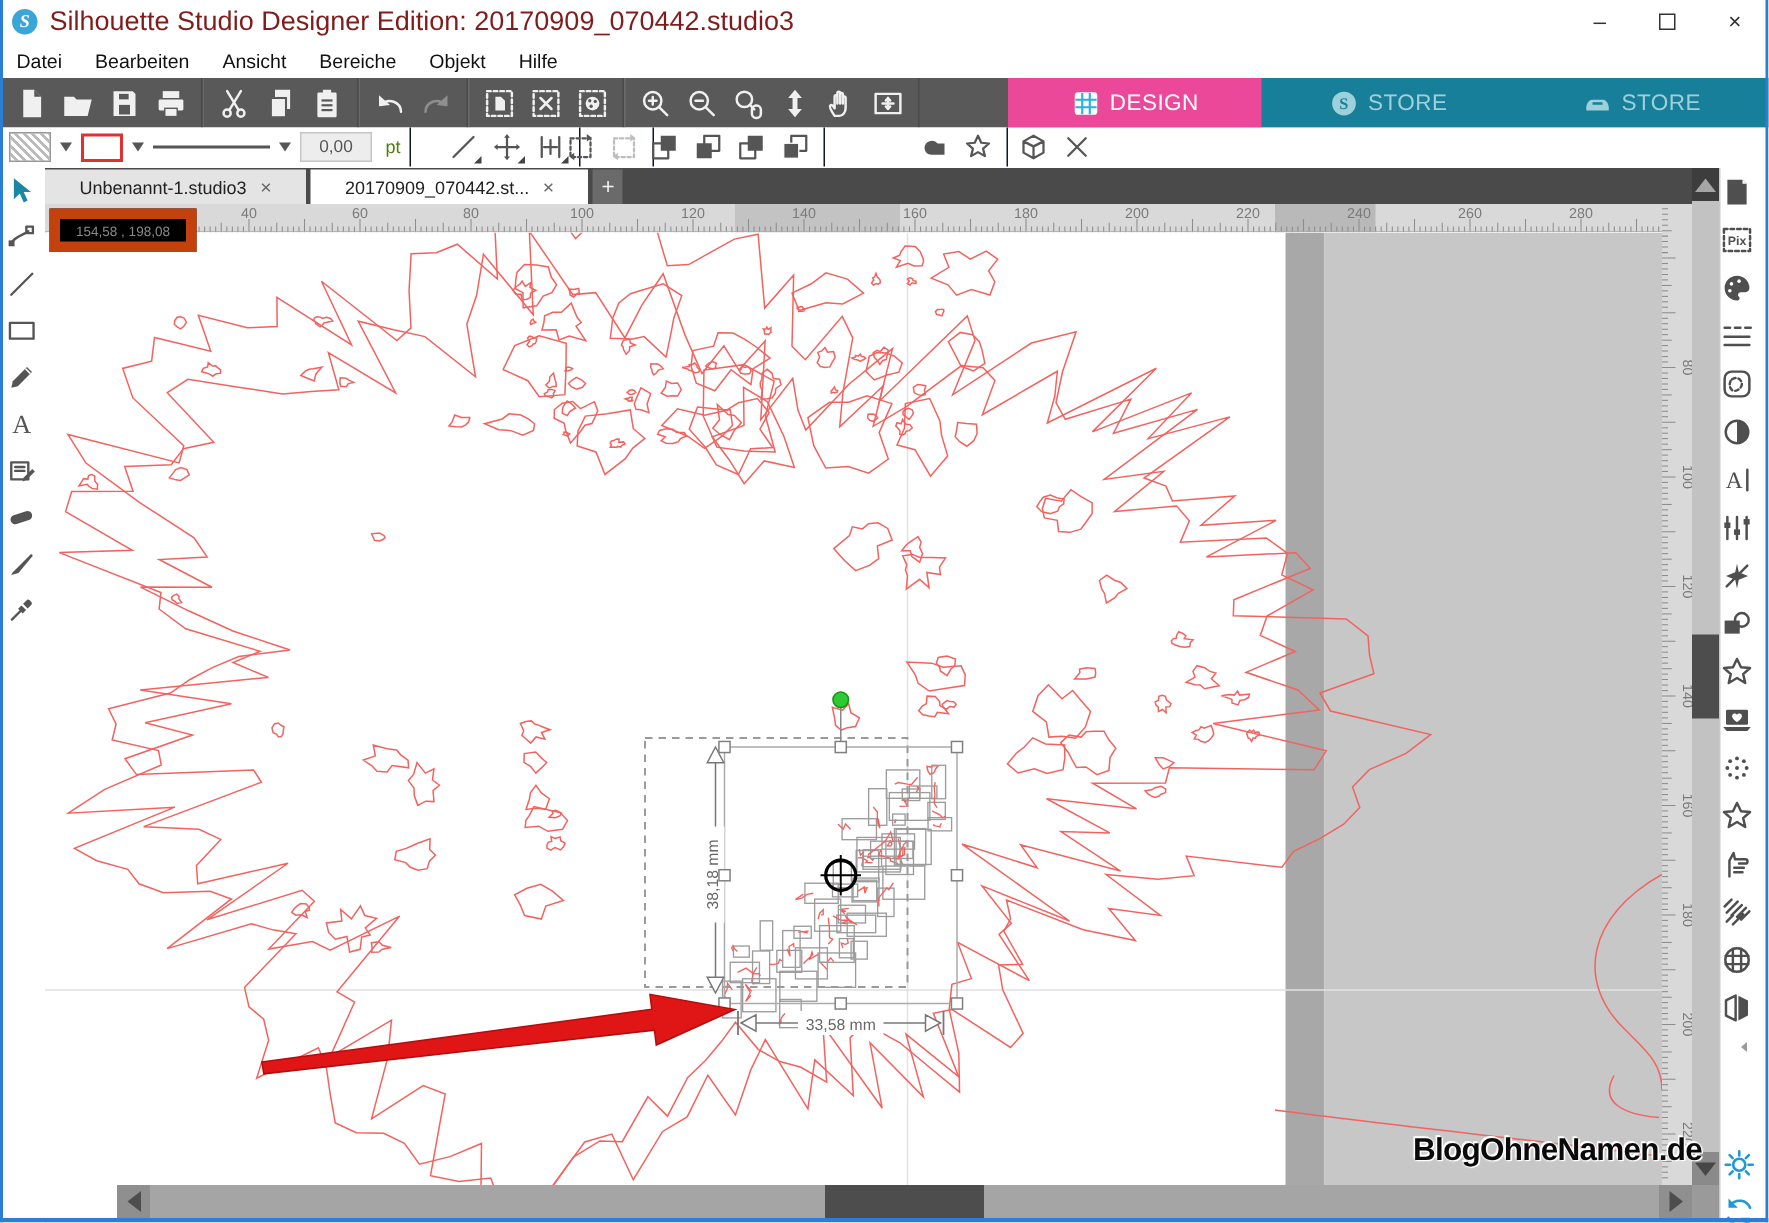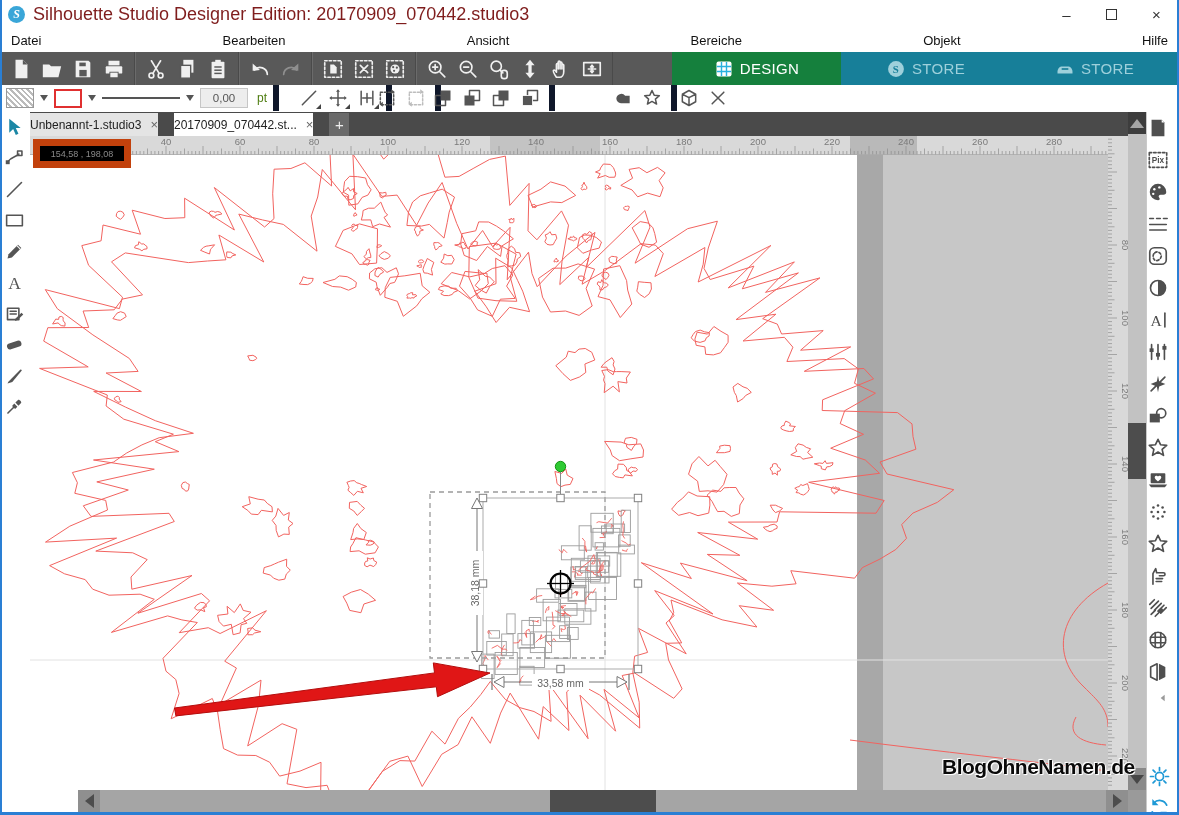--- a/index.html
+++ b/index.html
@@ -12,54 +12,54 @@
   svg .dsh{stroke-dasharray:2.6 2.2;}
   
   #win-border{position:absolute;inset:0;border-left:2px solid #2a7fd4;border-right:2px solid #2a7fd4;border-bottom:3px solid #2a7fd4;pointer-events:none;z-index:99;}
   #titlebar{left:0;top:0;width:1179px;height:28px;background:#fff;display:flex;align-items:center;}
   #title-logo{width:17px;height:17px;margin-left:8px;border-radius:50%;background:#3aa6d8;color:#fff;
       display:flex;align-items:center;justify-content:center;font:italic bold 12px "Liberation Serif",serif;}
   #title-text{margin-left:8px;font-size:18px;color:#7f1d1d;}
   .winctl{width:45px;height:28px;display:flex;align-items:center;justify-content:center;color:#333;font-size:15px;}
   #ctl-box{margin-left:auto;display:flex;}
   .maxbox{width:9px;height:9px;border:1px solid #333;display:inline-block;}
-  #menubar{left:0;top:28px;width:1179px;height:24px;background:#fff;display:flex;align-items:center;justify-content:space-between;}
+  #menubar{left:0;top:28px;width:1179px;height:24px;background:#fff;display:flex;align-items:center;}
   .menu-item{padding:0 11px;font-size:13px;color:#111;}
   
   #row1{left:0;top:52px;width:1179px;height:33px;background:#595959;display:flex;--bg:#595959;}
   #row1-left{display:flex;height:33px;}
   .tgroup{display:flex;align-items:center;padding:0 5px;border-right:1px solid #4a4a4a;box-shadow:1px 0 0 #6b6b6b inset;}
   .tbtn{width:31px;height:31px;display:flex;align-items:center;justify-content:center;color:#f0f0f0;}
   .tbtn.dis{color:#8f8f8f;}
   
   #nav{position:absolute;left:672px;top:52px;width:507px;height:33px;background:#177f99;display:flex;--bg:#177f99;}
   .nav-item{height:33px;display:flex;align-items:center;justify-content:center;gap:6px;color:#9ed0db;
       font-size:15px;flex:1 1 0;letter-spacing:.3px;}
-  .nav-item.active{background:#15803d;color:#fff;}
+  .nav-item.active{background:#ec4899;color:#fff;}
   
   #row2{left:0;top:85px;width:1179px;height:27px;background:#fff;border-bottom:1px solid #b5b5b5;--bg:#fff;}
-  .r2group{position:absolute;top:0;height:26px;display:flex;align-items:center;gap:3px;border-right:6px solid #0f172a;padding:0 6px;}
+  .r2group{position:absolute;top:0;height:26px;display:flex;align-items:center;gap:3px;border-right:1px solid #0f172a;padding:0 6px;}
   .r2btn{width:26px;height:24px;display:flex;align-items:center;justify-content:center;color:#555;position:relative;}
   .r2btn.dis{color:#bdbdbd;}
   .flyout:after{content:"";position:absolute;right:1px;bottom:1px;border-left:5px solid transparent;border-bottom:5px solid #444;}
   .caret{width:0;height:0;border-left:4.5px solid transparent;border-right:4.5px solid transparent;border-top:6px solid #555;margin:0 3px;}
   #pattern-swatch{width:26px;height:18px;border:1px solid #999;
      background:repeating-linear-gradient(45deg,#fff 0 2px,#bbb 2px 4px),repeating-linear-gradient(-45deg,#fff 0 2px,#ccc 2px 4px);}
   #linecolor-swatch{width:24px;height:15px;background:#fff;border:2px solid #e03030;}
   #linestyle-swatch{width:78px;height:2px;background:#555;}
   #width-input{width:46px;height:18px;background:#ededed;border:1px solid #c6c6c6;font-size:11.5px;color:#555;
      display:flex;align-items:center;justify-content:center;}
   #width-unit{font-size:12px;color:#4d7c0f;margin-left:6px;}
   
   #leftbar{left:0;top:112px;width:30px;height:703px;background:#fff;border-right:1px solid #c9c9c9;--bg:#fff;}
   .ltool{width:29px;height:31px;display:flex;align-items:center;justify-content:center;color:#555;}
   .ltool.active{color:#1b87a5;}
   
   #tabbar{left:30px;top:112px;width:1098px;height:24px;background:#4a4a4a;display:flex;align-items:flex-end;}
-  .tab{height:23px;display:flex;align-items:center;padding:0 0;font-size:12px;color:#222;background:#e4e4e4;margin-right:16px;}
+  .tab{height:23px;display:flex;align-items:center;padding:0 23px;font-size:12px;color:#222;background:#e4e4e4;margin-right:3px;}
   .tab.active{background:#fff;}
   .tab .tclose{margin-left:9px;color:#666;font-size:13px;}
   .tab-add{width:20px;height:23px;background:#6a6a6a;color:#eee;display:flex;align-items:center;justify-content:center;font-size:15px;}
   
   #coordbox{left:33px;top:139px;width:84px;height:15px;background:#000000;border:7px solid #c2410c;
      font-size:9px;color:#8a8a8a;display:flex;align-items:center;justify-content:center;z-index:5;}
   
   #canvas-wrap{left:30px;top:155px;width:1078px;height:635px;background:#fff;overflow:hidden;}
   #watermark{left:942px;top:755px;width:160px;font:bold 21px "Liberation Sans",sans-serif;letter-spacing:-0.5px;color:#0a0a0a;
      text-shadow:0 0 2px #fff,0 0 2px #fff,1px 1px 0 #fff,-1px -1px 0 #fff;z-index:6;white-space:nowrap;}

